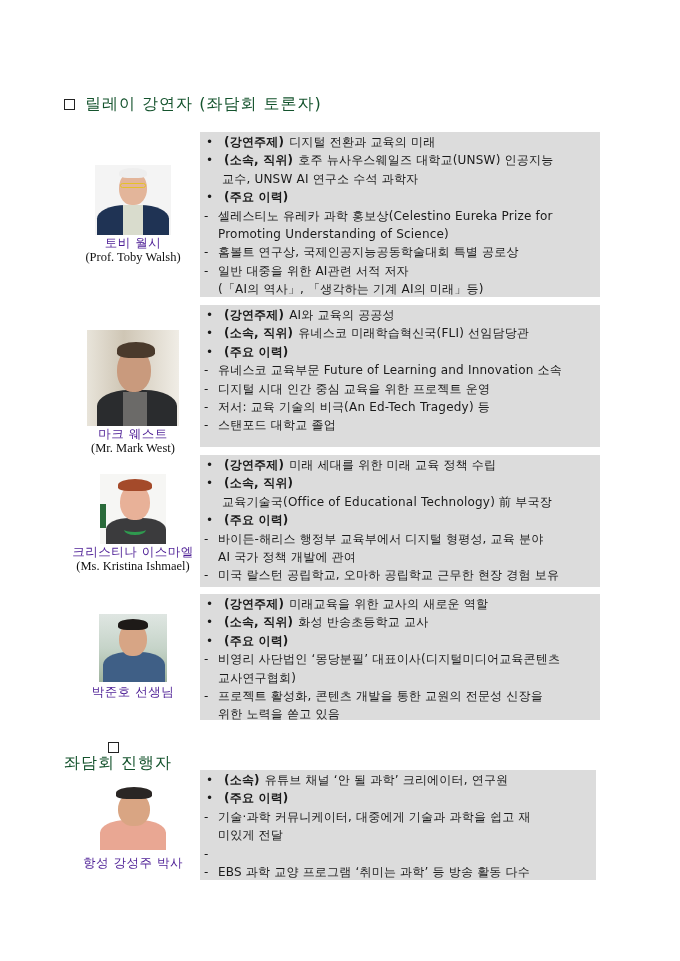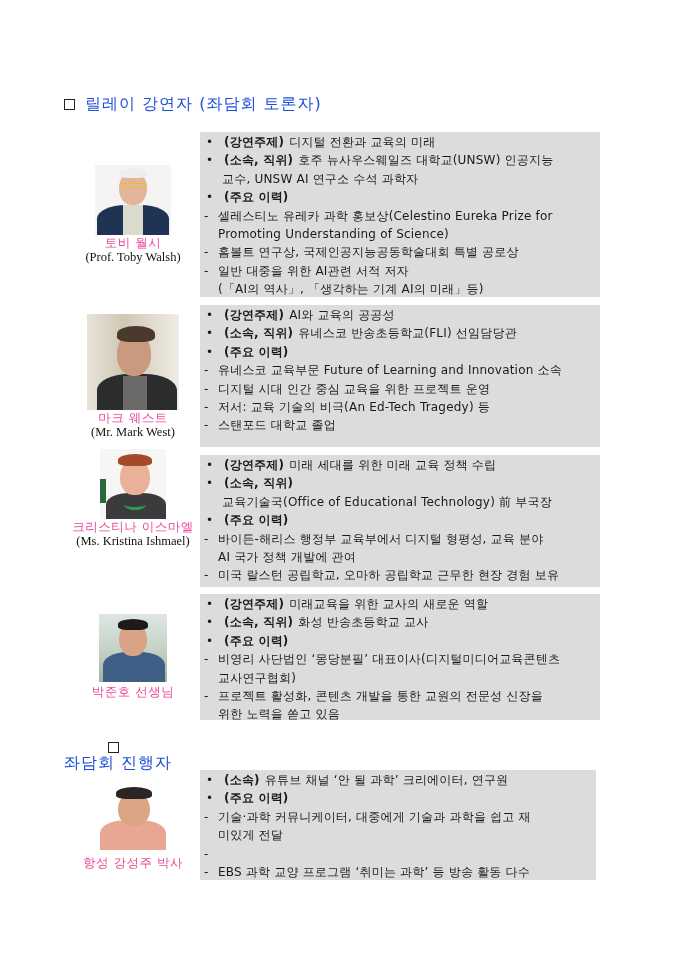--- a/index.html
+++ b/index.html
@@ -4,38 +4,38 @@
   <style>
     html, body { margin: 0; padding: 0; background: #ffffff; }
     body {
       width: 680px; height: 961px; position: relative; overflow: hidden;
       font-family: "DejaVu Serif", "Liberation Serif", serif;
       color: #1a1a1a;
     }
     .section-title {
       position: absolute; left: 64px;
       font-family: "DejaVu Sans", "Liberation Sans", sans-serif;
-      font-size: 16px; letter-spacing: 1px; color: #1d4ed8;
+      font-size: 16px; letter-spacing: 1px; color: #14532d;
       display: flex; align-items: center; text-align: right;
     }
     .checkbox {
       display: inline-block; width: 11px; height: 11px;
       border: 1.2px solid #222; margin-right: 10px; box-sizing: border-box;
     }
     .profile { position: absolute; left: 0; width: 680px; }
     .photo-col {
       position: absolute; left: 70px; width: 126px;
       display: flex; flex-direction: column; align-items: center;
     }
     .photo {
       position: relative; overflow: hidden; background: #e9e9e9;
     }
     .caption {
       font-family: "DejaVu Sans", "Liberation Sans", sans-serif;
-      font-size: 12.5px; text-align: center; line-height: 15px; color: #ec4899;
+      font-size: 12.5px; text-align: center; line-height: 15px; color: #4c1d95;
       letter-spacing: 0.5px; white-space: nowrap;
     }
     .caption-en {
       font-family: "Liberation Serif", "DejaVu Serif", serif;
       font-size: 12.5px; text-align: center; line-height: 14px; color: #111;
       white-space: nowrap;
     }
     .info-box {
       position: absolute; left: 200px; width: 400px;
       background: #dcdcdc; box-sizing: border-box;
@@ -103,41 +103,41 @@
     </div>
     <div class="line">
       <span class="dash-mark">-</span>
       <span>일반 대중을 위한 AI관련 서적 저자</span>
     </div>
     <div class="indent-dash">(「AI의 역사」, 「생각하는 기계 AI의 미래」등)</div>
   </div>
 </div>
 
 <div class="profile">
-  <div class="photo-col" style="top:314px;">
+  <div class="photo-col" style="top:330px;">
     <div class="photo" style="width:92px;height:96px;background:#d9d4c8;">
       <div class="p-bg" style="background:linear-gradient(90deg,#e8e4da 0%,#cfc6b5 40%,#f0ede6 100%);"></div>
       <div class="p-body" style="left:10px;top:60px;width:80px;height:40px;background:#2a2c2e;"></div>
       <div class="p-body" style="left:36px;top:62px;width:24px;height:34px;background:#6b6a68;border-radius:0;"></div>
       <div class="p-head" style="left:30px;top:18px;width:34px;height:44px;background:#c99a7d;"></div>
       <div class="p-hair" style="left:30px;top:12px;width:38px;height:16px;background:#4a3a2c;"></div>
     </div>
     <div class="caption">마크 웨스트</div>
     <div class="caption-en">(Mr. Mark West)</div>
   </div>
   <div class="info-box" style="top:305px;height:142px;">
     <div class="line">
       <span class="bullet-mark">•</span>
       <span class="label-b">(강연주제)</span>
       <span>AI와 교육의 공공성</span>
     </div>
     <div class="line">
       <span class="bullet-mark">•</span>
       <span class="label-b">(소속, 직위)</span>
-      <span>유네스코 반송초등학교(FLI) 선임담당관</span>
+      <span>유네스코 미래학습혁신국(FLI) 선임담당관</span>
     </div>
     <div class="line">
       <span class="bullet-mark">•</span>
       <span class="label-b">(주요 이력)</span>
     </div>
     <div class="line">
       <span class="dash-mark">-</span>
       <span>유네스코 교육부문 Future of Learning and Innovation 소속</span>
     </div>
     <div class="line">
@@ -149,21 +149,21 @@
       <span>저서: 교육 기술의 비극(An Ed-Tech Tragedy) 등</span>
     </div>
     <div class="line">
       <span class="dash-mark">-</span>
       <span>스탠포드 대학교 졸업</span>
     </div>
   </div>
 </div>
 
 <div class="profile">
-  <div class="photo-col" style="top:449px;">
+  <div class="photo-col" style="top:474px;">
     <div class="photo" style="width:66px;height:70px;background:#f6f6f4;">
       <div class="p-body" style="left:6px;top:44px;width:60px;height:28px;background:#3b3b3d;"></div>
       <div style="position:absolute;left:24px;top:50px;width:22px;height:8px;border-bottom:3px solid #2f9a4f;border-radius:0 0 50% 50%;"></div>
       <div class="p-head" style="left:20px;top:10px;width:30px;height:36px;background:#e8b198;"></div>
       <div class="p-hair" style="left:18px;top:5px;width:34px;height:12px;background:#a44a2a;"></div>
       <div style="position:absolute;left:0;top:30px;width:6px;height:24px;background:#2a6a3a;"></div>
     </div>
     <div class="caption">크리스티나 이스마엘</div>
     <div class="caption-en">(Ms. Kristina Ishmael)</div>
   </div>

